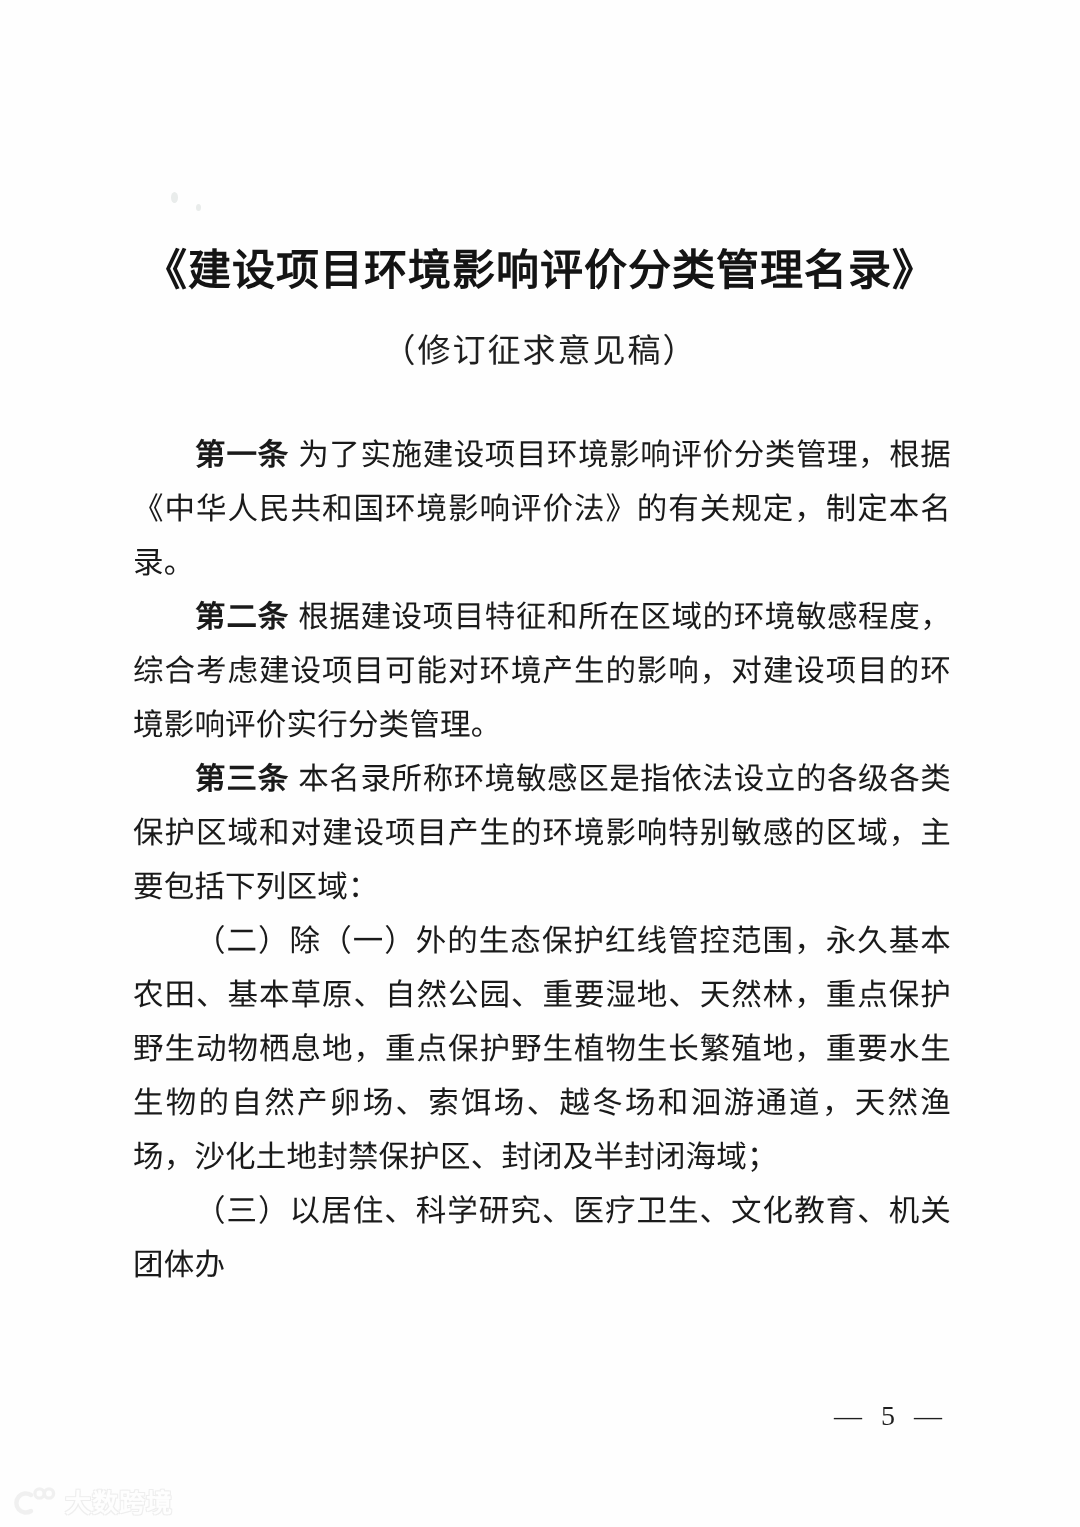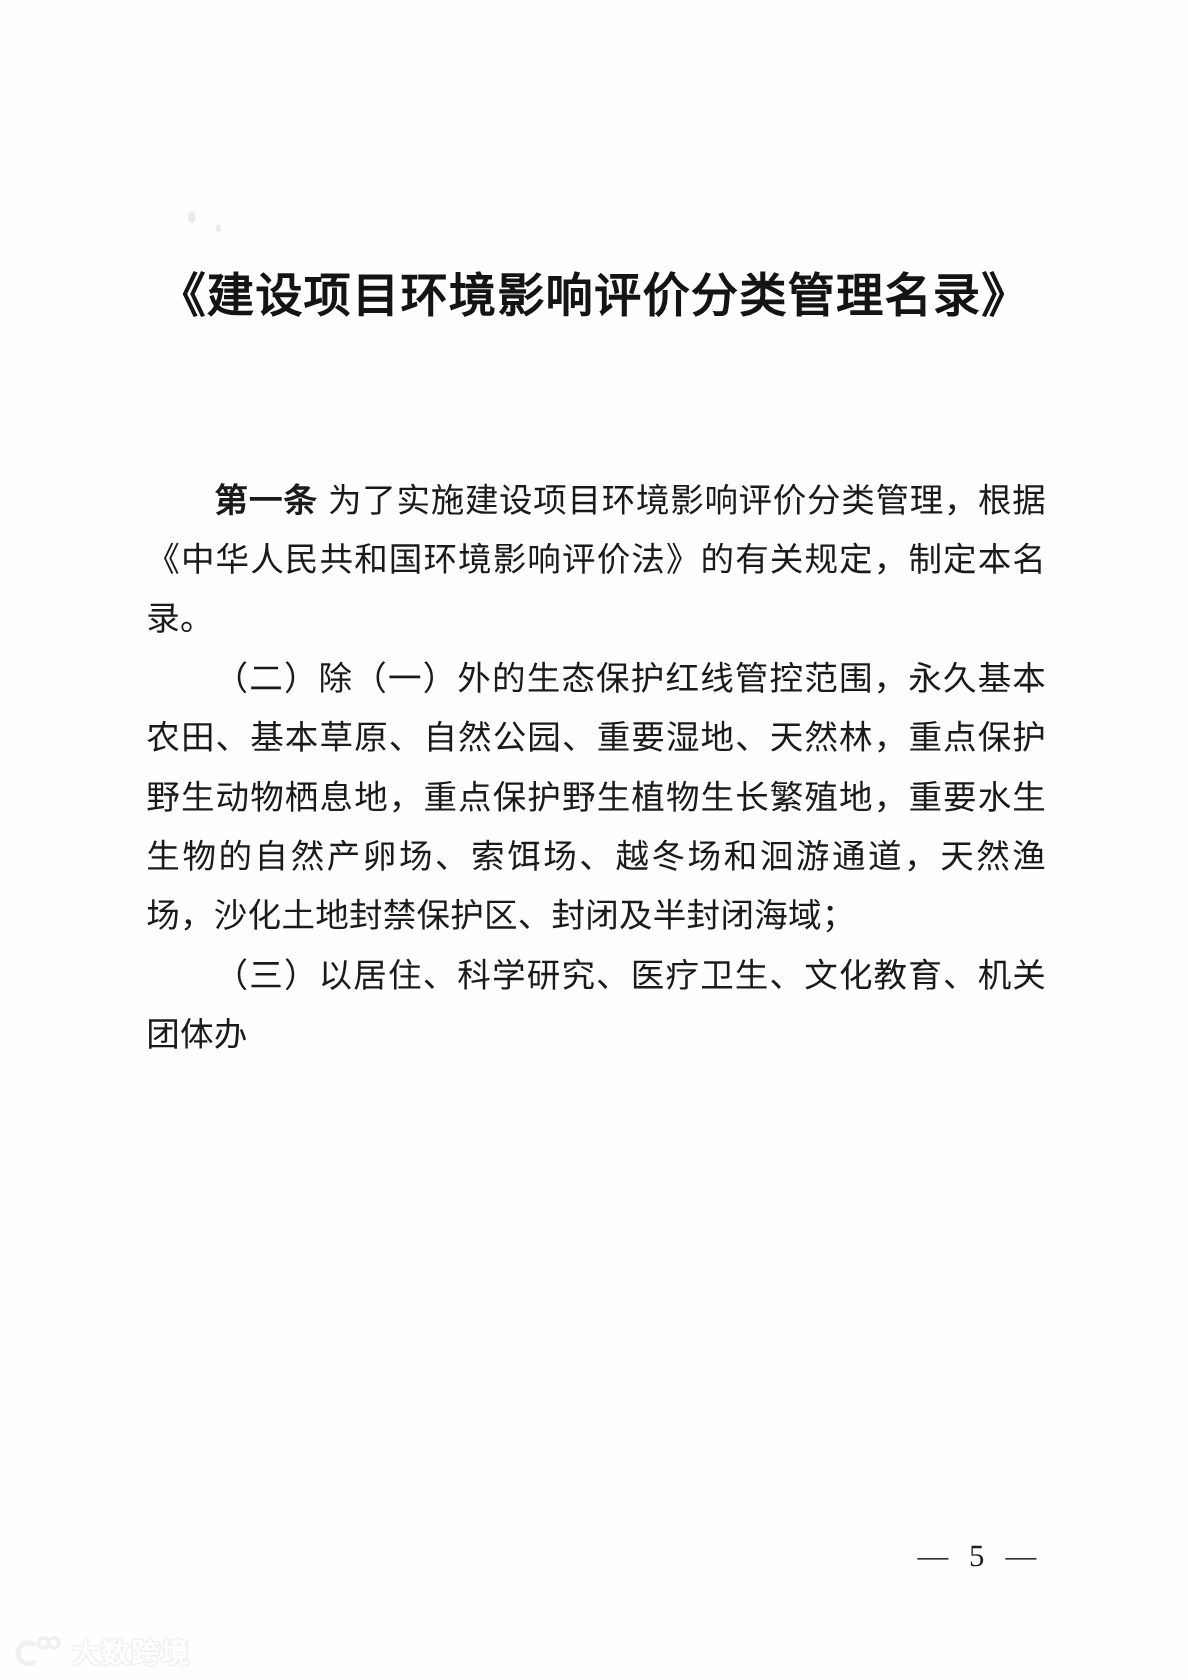--- a/index.html
+++ b/index.html
@@ -135,30 +135,37 @@
 </head>
 <body>
 
 <div class="page">
 
   <div class="speck" style="left:171px; top:192px; width:7px; height:11px;"></div>
   <div class="speck" style="left:196px; top:204px; width:5px; height:7px;"></div>
 
   <div class="title-block">
     <div class="doc-title">《建设项目环境影响评价分类管理名录》</div>
+    <div class="doc-subtitle">（修订征求意见稿）</div>
   </div>
 
   <div class="body-text">
 
     <p class="para indent">
       <span class="article-label">第一条</span><span>为了实施建设项目环境影响评价分类管理，根据《中华人民共和国环境影响评价法》的有关规定，制定本名录。</span>
     </p>
 
+    <p class="para indent">
+      <span class="article-label">第二条</span><span>根据建设项目特征和所在区域的环境敏感程度，综合考虑建设项目可能对环境产生的影响，对建设项目的环境影响评价实行分类管理。</span>
+    </p>
 
 
+    <p class="para indent">
+      <span class="article-label">第三条</span><span>本名录所称环境敏感区是指依法设立的各级各类保护区域和对建设项目产生的环境影响特别敏感的区域，主要包括下列区域：</span>
+    </p>
 
 
     <p class="para indent">
       <span>（二）</span><span>除（一）外的生态保护红线管控范围，永久基本农田、基本草原、自然公园、重要湿地、天然林，重点保护野生动物栖息地，重点保护野生植物生长繁殖地，重要水生生物的自然产卵场、索饵场、越冬场和洄游通道，天然渔场，沙化土地封禁保护区、封闭及半封闭海域；</span>
     </p>
 
     <p class="para indent">
       <span>（三）</span><span>以居住、科学研究、医疗卫生、文化教育、机关团体办</span>
     </p>
 

